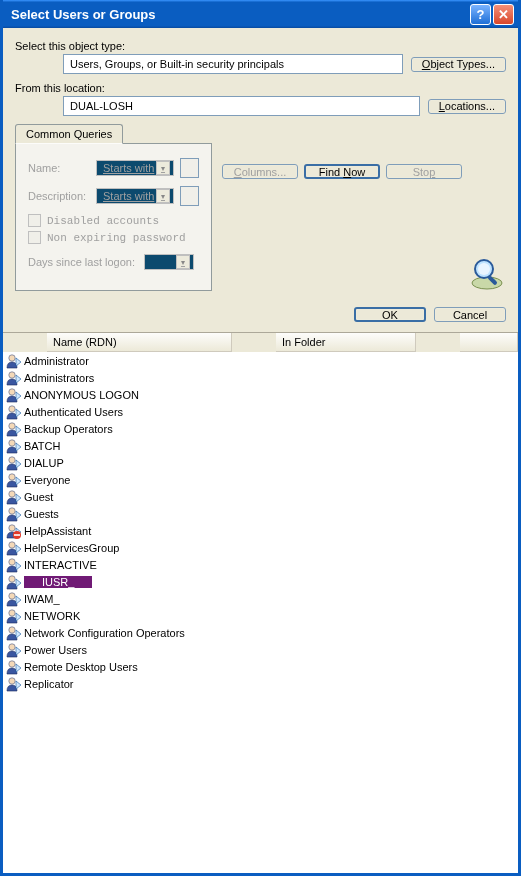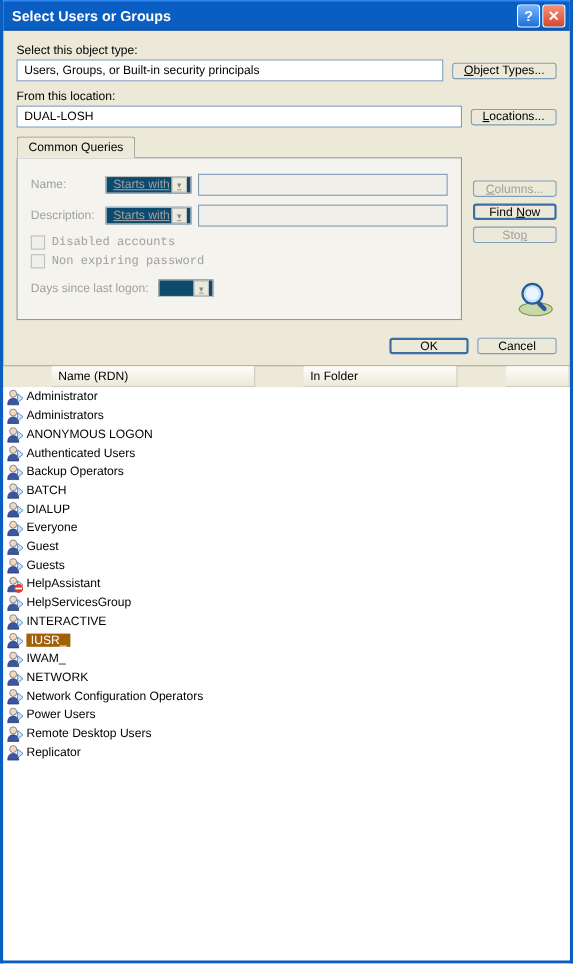--- a/index.html
+++ b/index.html
@@ -51,20 +51,21 @@
   .row { display: flex; align-items: center; margin-bottom: 8px; gap: 8px; }
   .field {
     flex: 1;
     border: 1px solid #7f9db9;
     background: #fff;
     height: 20px;
     padding: 2px 6px;
     font-size: 11px;
     display: flex;
     align-items: center;
+    margin-left: 48px;
   }
   .btn {
     background: #ece9d8;
     border: 1px solid #7f9db9;
     border-radius: 3px;
     height: 15px;
     padding: 0 10px;
     font-size: 11px;
     min-width: 76px;
     text-align: center;
@@ -93,21 +94,21 @@
     flex: 1;
     border: 1px solid #919b9c;
     background: #f4f3ee;
     margin-top: -1px;
     padding: 14px 12px 12px 12px;
     position: relative;
   }
   .side-btns {
     padding-top: 20px;
     display: flex;
-    flex-direction: column;
+    flex-direction: row;
     gap: 6px;
     align-items: flex-start;
   }
   .side-btns .btn { width: 76px; min-width: 76px; }
   .disabled { color: #a0a0a0; }
   .form-row { display: flex; align-items: center; gap: 6px; margin-bottom: 8px; }
   .form-label { width: 62px; }
   .select {
     border: 1px solid #bfbfbf;
     background: #0c4a6e;
@@ -161,23 +162,23 @@
   }
   .result-row {
     display: flex;
     align-items: center;
     height: 17px;
     padding-left: 2px;
     gap: 3px;
     font-size: 11px;
   }
   .result-row.selected .txt {
-    background: #a16207;
+    background: #701a75;
     color: #fff;
-    padding: 0 4px;
+    padding: 0 18px;
   }
   .usr-icon {
     width: 16px; height: 16px;
     display:flex;align-items:center;justify-content:center;
   }
   .usr-icon svg { width:16px; height:16px; }
 </style>
 </head>
 <body>
 

